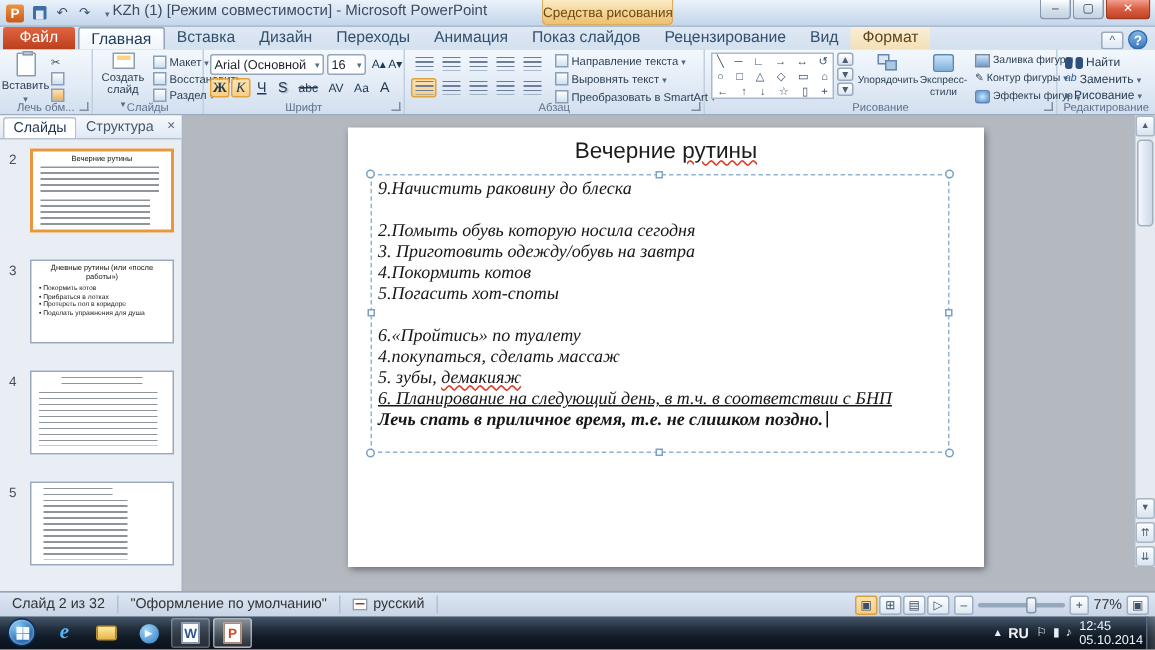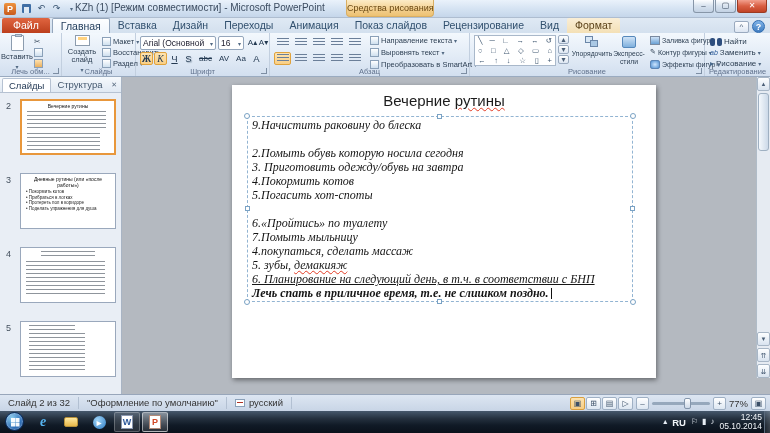--- a/index.html
+++ b/index.html
@@ -7,21 +7,21 @@
   .screen{position:relative;width:770px;height:433px;overflow:hidden;background:#b4b9c0;font-size:10px;color:#22303f}
 
   
   .titlebar{position:absolute;left:0;top:0;width:100%;height:18px;background:linear-gradient(#eaf2fb,#d4e2f2 55%,#c5d6ea);border-bottom:1px solid #aebdd0}
   .appicon{position:absolute;left:4px;top:3px;width:12px;height:12px;background:linear-gradient(#ee9440,#c85a1e);border-radius:2px;color:#fff;font-size:9px;font-weight:bold;text-align:center;line-height:12px}
   .qat{position:absolute;left:20px;top:2px;display:flex;gap:2px;align-items:center}
   .qbtn{min-width:13px;height:13px;font-size:9px;text-align:center;line-height:13px;color:#35506e;border-radius:2px}
   .disk{width:9px;height:9px;background:#3f6ea5;border-radius:1px;position:relative;margin:2px}
   .disk span{position:absolute;left:2px;top:3px;right:2px;bottom:0;background:#dfe9f4;display:block}
   .tb-title{position:absolute;left:75px;top:2px;width:265px;font-size:10px;color:#3c4c60;white-space:nowrap;overflow:hidden}
-  .ctxhdr{position:absolute;left:346px;top:0;width:88px;height:17px;background:linear-gradient(#fcecc7,#f3cf8e 60%,#edc172);border:1px solid #d9ae62;border-top:none;border-radius:0 0 4px 4px;text-align:center;font-size:9px;line-height:16px;color:#6b4a14;white-space:nowrap}
+  .ctxhdr{position:absolute;left:361px;top:0;width:88px;height:17px;background:linear-gradient(#fcecc7,#f3cf8e 60%,#edc172);border:1px solid #d9ae62;border-top:none;border-radius:0 0 4px 4px;text-align:center;font-size:9px;line-height:16px;color:#6b4a14;white-space:nowrap}
   .winbtns{position:absolute;right:3px;top:0;display:flex;gap:1px}
   .wbtn{width:21px;height:13px;border:1px solid #8796a8;border-top:none;background:linear-gradient(#fdfeff,#d7e2ee 50%,#c3d2e4);font-size:8px;line-height:11px;text-align:center;color:#2c3c50;border-radius:0 0 3px 3px}
   .wbtn.close{width:30px;background:linear-gradient(#f2a08e,#d95f43 50%,#c14326);color:#fff;border-color:#9c3a22}
 
   
   .tabrow{position:absolute;left:0;top:18px;width:100%;height:15px;display:flex;align-items:flex-end;background:linear-gradient(#dfe9f4,#d3e0ee)}
   .tab{padding:0 8px;height:15px;line-height:15px;font-size:10.5px;color:#31506e;white-space:nowrap}
   .tab.file{background:linear-gradient(#e06540,#bc3f1d);color:#fff;margin-left:2px;margin-right:2px;border-radius:2px 2px 0 0;padding:0 11px}
   .tab.active{background:linear-gradient(#fdfeff,#f0f6fc);border:1px solid #94a6bc;border-bottom:none;border-radius:2px 2px 0 0;color:#1e3a58}
   .tab.ctx{background:linear-gradient(#faeed6,#f3e0b6);border-radius:2px 2px 0 0;color:#5c431a}
@@ -114,21 +114,21 @@
   .tapp.act{background:linear-gradient(rgba(255,255,255,.38),rgba(255,255,255,.12));border-color:rgba(255,255,255,.5)}
   .ticon{display:flex;align-items:center;justify-content:center;font-weight:bold}
   .internet-explorer{color:#56b4f0;font-style:italic;font-family:"Liberation Serif",serif;font-size:14px}
   .windows-explorer{background:linear-gradient(#ffe9a0,#e8b84a);border-radius:2px;width:14px;height:10px;border:1px solid #b8923a}
   .media-player{background:radial-gradient(circle at 35% 30%,#9fd4f7,#2f7cc4);border-radius:50%;color:#fff;font-size:6px;width:13px;height:13px}
   .word{background:#fff;border:1px solid #8a97b0;color:#2b579a;font-size:9px;width:12px;height:14px}
   .powerpoint{background:#fff;border:1px solid #b08a78;color:#d24726;font-size:9px;width:12px;height:14px}
   .tray{position:absolute;right:8px;top:0;height:22px;display:flex;align-items:center;gap:5px;color:#f0f4f8}
   .tico{font-size:8px;color:#e8eef5;line-height:10px}
   .ru{font-size:9.5px;font-weight:bold}
-  .clock{font-size:8.5px;line-height:9px;text-align:right}
+  .clock{font-size:8.5px;line-height:9px;text-align:left}
   .peek{position:absolute;right:0;top:0;width:6px;height:22px;border-left:1px solid #5a6a7c;background:linear-gradient(90deg,rgba(255,255,255,.08),rgba(255,255,255,.18))}
 </style>
 </head>
 <body>
 
 <div class="screen">
 
   <div class="titlebar">
     <div class="appicon">P</div>
     <div class="qat">
@@ -430,21 +430,20 @@
     <div class="holder">
       <div class="htext" id="slide-lines">
           <div class="sline">9.Начистить раковину до блеска</div>
           <div class="sline">&nbsp;</div>
           <div class="sline">2.Помыть обувь которую носила сегодня</div>
           <div class="sline">3. Приготовить одежду/обувь на завтра</div>
           <div class="sline">4.Покормить котов</div>
           <div class="sline">5.Погасить хот-споты</div>
           <div class="sline">&nbsp;</div>
           <div class="sline">6.«Пройтись» по туалету</div>
-          <div class="sline">7.Помыть мыльницу</div>
           <div class="sline">4.покупаться, сделать массаж</div>
           <div class="sline">5. зубы, <span class="spell">демакияж</span></div>
           <div class="sline u">6. Планирование на следующий день, в т.ч. в соответствии с БНП</div>
           <div class="sline b">Лечь спать в приличное время, т.е. не слишком поздно.<span class="caret"></span></div>
         </div>
       <div class="hd" style="left:-4px;top:-4px"></div>
       <div class="hd" style="right:-4px;top:-4px"></div>
       <div class="hd" style="left:-4px;bottom:-4px"></div>
       <div class="hd" style="right:-4px;bottom:-4px"></div>
       <div class="hds" style="left:50%;top:-3px;margin-left:-3px"></div>

